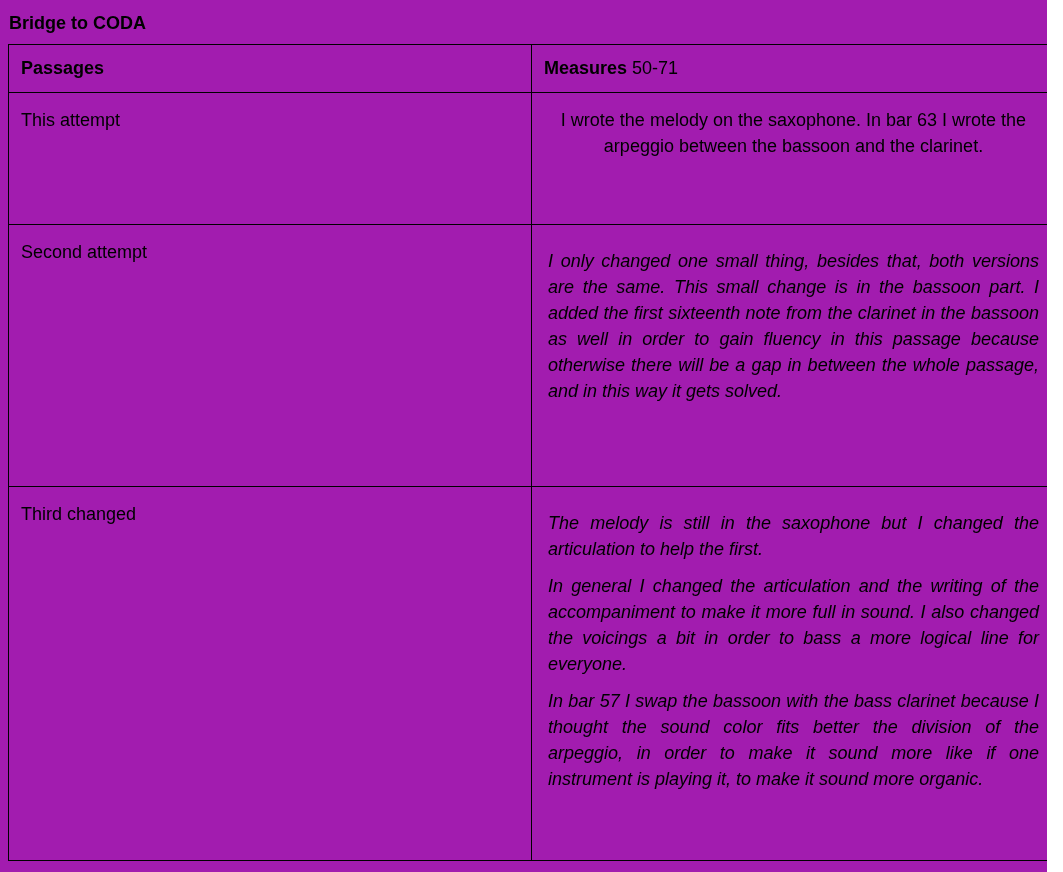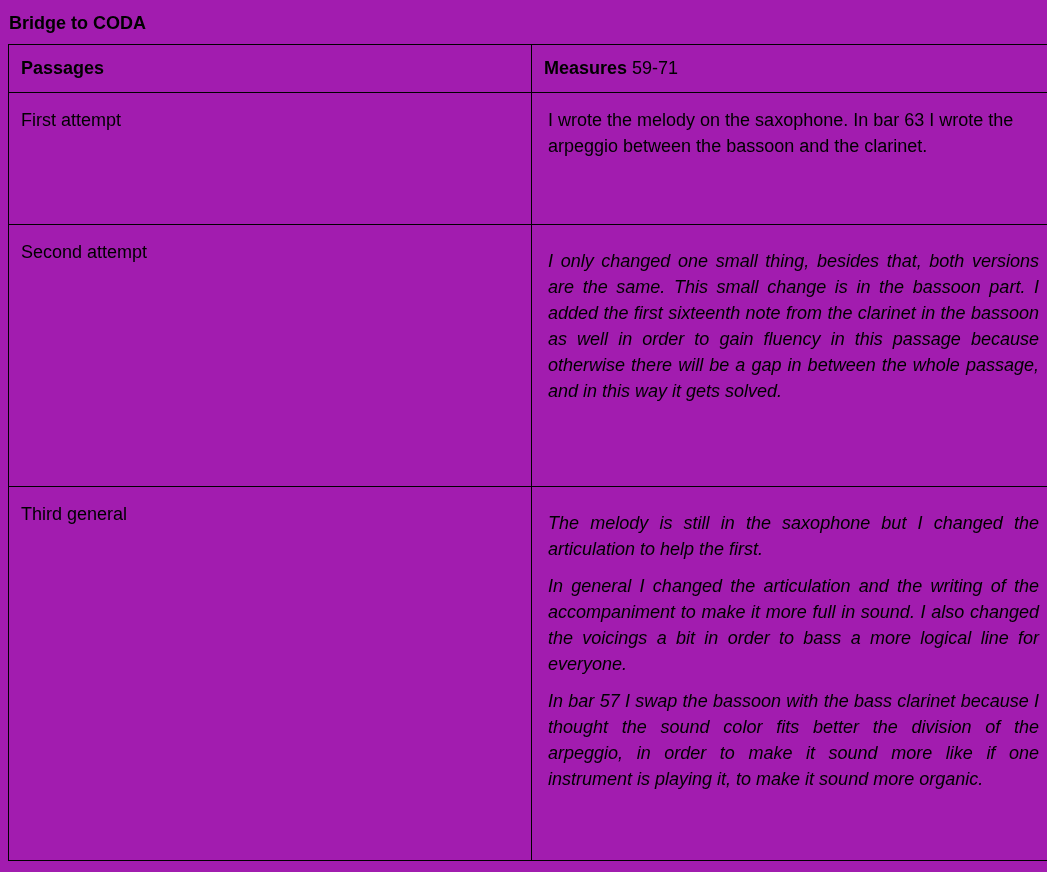--- a/index.html
+++ b/index.html
@@ -52,68 +52,68 @@
   td.text-cell.offset {
     padding-top: 23px;
   }
   tr.row-first  td { height: 132px; }
   tr.row-second td { height: 262px; margin-top: 44px; }
   tr.row-third  td { height: 374px; }
   .text-cell p {
     margin: 0 0 11px 0;
   }
   .text-cell p:last-child { margin-bottom: 0; }
-  .align-left p  { text-align: left; }
+  .align-left p  { text-align: center; }
   .justified p   { text-align: justify; font-style: italic; }
 </style>
 </head>
 <body>
 
 <div class="page">
 
   <div class="doc-title">Bridge to CODA</div>
 
   <table class="doc-table">
     <colgroup>
       <col class="c1">
       <col class="c2">
     </colgroup>
     <thead>
       <tr>
         <th class="header-cell">
           <span class="hdr-bold">Passages</span>
         </th>
         <th class="header-cell">
-          <span class="hdr-bold">Measures</span><span class="hdr-normal"> 59-71</span>
+          <span class="hdr-bold">Measures</span><span class="hdr-normal"> 50-71</span>
         </th>
       </tr>
     </thead>
     <tbody>
 
       <tr class="row-first">
         <td class="label-cell">
-          <span>First attempt</span>
+          <span>This attempt</span>
         </td>
         <td class="text-cell align-left">
           <p>I wrote the melody on the saxophone. In bar 63 I wrote the arpeggio between the bassoon and the clarinet.</p>
         </td>
       </tr>
 
       <tr class="row-second">
         <td class="label-cell">
           <span>Second attempt</span>
         </td>
         <td class="text-cell justified offset">
           <p>I only changed one small thing, besides that, both versions are the same. This small change is in the bassoon part. I added the first sixteenth note from the clarinet in the bassoon as well in order to gain fluency in this passage because otherwise there will be a gap in between the whole passage, and in this way it gets solved.</p>
         </td>
       </tr>
 
       <tr class="row-third">
         <td class="label-cell">
-          <span>Third general</span>
+          <span>Third changed</span>
         </td>
         <td class="text-cell justified offset">
           <p>The melody is still in the saxophone but I changed the articulation to help the first.</p>
           <p>In general I changed the articulation and the writing of the accompaniment to make it more full in sound. I also changed the voicings a bit in order to bass a more logical line for everyone.</p>
           <p>In bar 57 I swap the bassoon with the bass clarinet because I thought the sound color fits better the division of the arpeggio, in order to make it sound more like if one instrument is playing it, to make it sound more organic.</p>
         </td>
       </tr>
 
     </tbody>
   </table>

